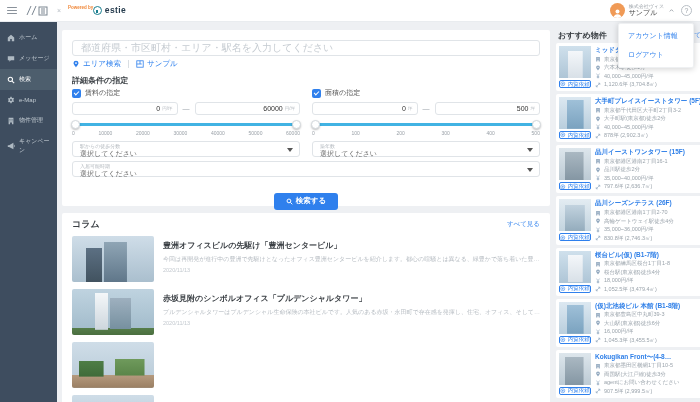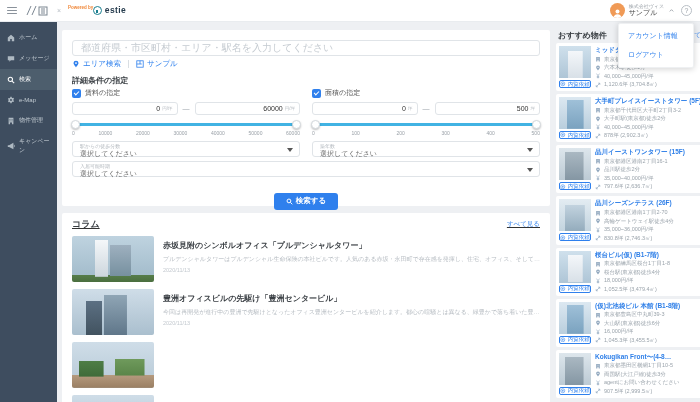--- a/index.html
+++ b/index.html
@@ -82,21 +82,21 @@
   .full-select{ margin-top:4px; }
   .btn-row{ text-align:center; margin-top:14px; }
   .search-btn{ display:inline-flex; align-items:center; gap:3px; background:#2F80ED; color:#fff;
     font-size:7.5px; font-weight:bold; padding:3.5px 12px; border:none; border-radius:3px;
     cursor:pointer; font-family:inherit; }
   .search-btn .ic{ width:7px; height:7px; color:#fff; }
 
   
   .column-card{ position:absolute; left:62px; top:213px; width:488px; height:240px;
     background:#fff; border-radius:2px; padding:6px 10px; }
-  .col-head{ display:flex; justify-content:space-between; align-items:center; height:10px;text-decoration:underline; }
+  .col-head{ display:flex; justify-content:space-between; align-items:center; height:10px; }
   .col-title{ font-size:9px; font-weight:bold; color:#3a3f44; }
   .see-all{ font-size:6.5px; color:#2F80ED; cursor:pointer; }
   .article{ display:flex; gap:9px; margin-top:7px; cursor:pointer; }
   .a-thumb{ width:82px; height:46px; border-radius:2px; flex:none; background-repeat:no-repeat; }
   .a-body{ flex:1; min-width:0; padding-top:4px; }
   .a-title{ font-size:8px; font-weight:bold; color:#3a3f44; white-space:nowrap; overflow:hidden; }
   .a-desc{ font-size:6px; color:#b6bcc2; margin-top:4px; white-space:nowrap; overflow:hidden; text-overflow:ellipsis; }
   .a-date{ font-size:5.5px; color:#c3c9cf; margin-top:3px; }
   .th0{ background-image:linear-gradient(#5c7083,#41525f),linear-gradient(#8fa5b5,#5f7689),linear-gradient(180deg,#cfdde8,#aabfce);
         background-size:20% 75%,28% 88%,100% 100%; background-position:22% 100%,55% 100%,0 0; }
@@ -365,32 +365,32 @@
   </div>
 </main>
 
 <section class="column-card">
   <div class="col-head">
     <span class="col-title">コラム</span>
     <span class="see-all">すべて見る</span>
   </div>
   <div id="article-list">
       <div class="article">
+    <div class="a-thumb th0"></div>
+    <div class="a-body">
+      <div class="a-title">豊洲オフィスビルの先駆け「豊洲センタービル」</div>
+      <div class="a-desc">今回は再開発が進行中の豊洲で先駆けとなったオフィス豊洲センタービルを紹介します。都心の喧騒とは異なる、緑豊かで落ち着いた豊洲では更なるオフィスビルの開発が…</div>
+      <div class="a-date">2020/11/13</div>
+    </div>
+  </div>
+      <div class="article">
     <div class="a-thumb th1"></div>
     <div class="a-body">
       <div class="a-title">赤坂見附のシンボルオフィス「プルデンシャルタワー」</div>
       <div class="a-desc">プルデンシャルタワーはプルデンシャル生命保険の本社ビルです。人気のある赤坂・永田町で存在感を発揮し、住宅、オフィス、そして繁華街にも近いとあって非常に便利な…</div>
-      <div class="a-date">2020/11/13</div>
-    </div>
-  </div>
-      <div class="article">
-    <div class="a-thumb th0"></div>
-    <div class="a-body">
-      <div class="a-title">豊洲オフィスビルの先駆け「豊洲センタービル」</div>
-      <div class="a-desc">今回は再開発が進行中の豊洲で先駆けとなったオフィス豊洲センタービルを紹介します。都心の喧騒とは異なる、緑豊かで落ち着いた豊洲では更なるオフィスビルの開発が…</div>
       <div class="a-date">2020/11/13</div>
     </div>
   </div>
       <div class="article">
     <div class="a-thumb th2"></div>
   </div>
     </div>
   <div class="article">
     <div class="a-thumb th3"></div>
   </div>

